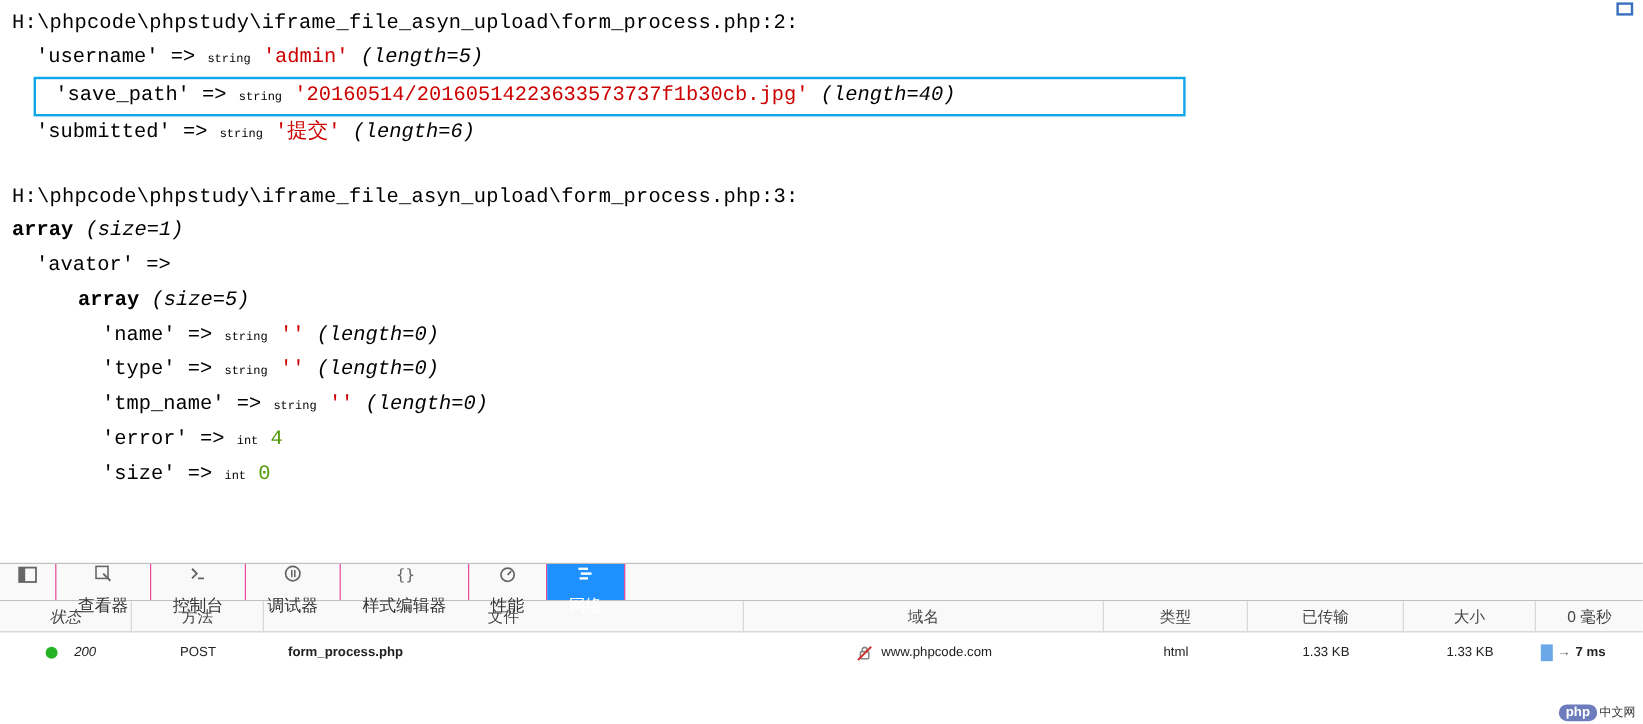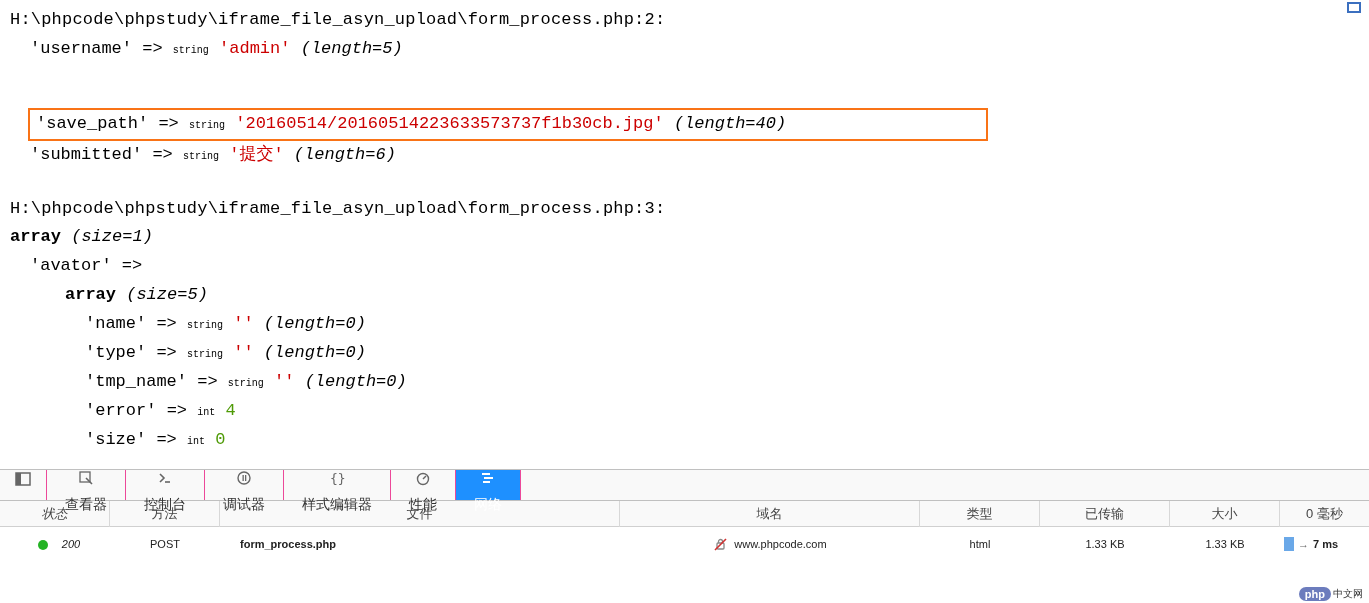--- a/index.html
+++ b/index.html
@@ -15,26 +15,25 @@
   .path-line { letter-spacing: 0.2px; }
   .b { font-weight: bold; }
   .i { font-style: italic; }
   .indent1 { padding-left: 20px; }
   .indent2 { padding-left: 55px; }
   .indent3 { padding-left: 75px; }
   .small { font-size: 10px; }
   .red { color: #cc0000; }
   .num { color: #4e9a06; }
   .redbox {
-    border: 2px solid #f97316;
+    border: 2px solid #0ea5e9;
     margin-left: 18px;
-    padding: 0 6px;
+    padding: 0 16px;
     display: block;
     width: 960px;
-    margin-top: 44px;
   }
   .blank { height: 25px; }
 
   
   .devtools-tabs {
     height: 32px;
     border-top: 1px solid #c0c0c0;
     border-bottom: 1px solid #c0c0c0;
     display: flex;
     align-items: stretch;

